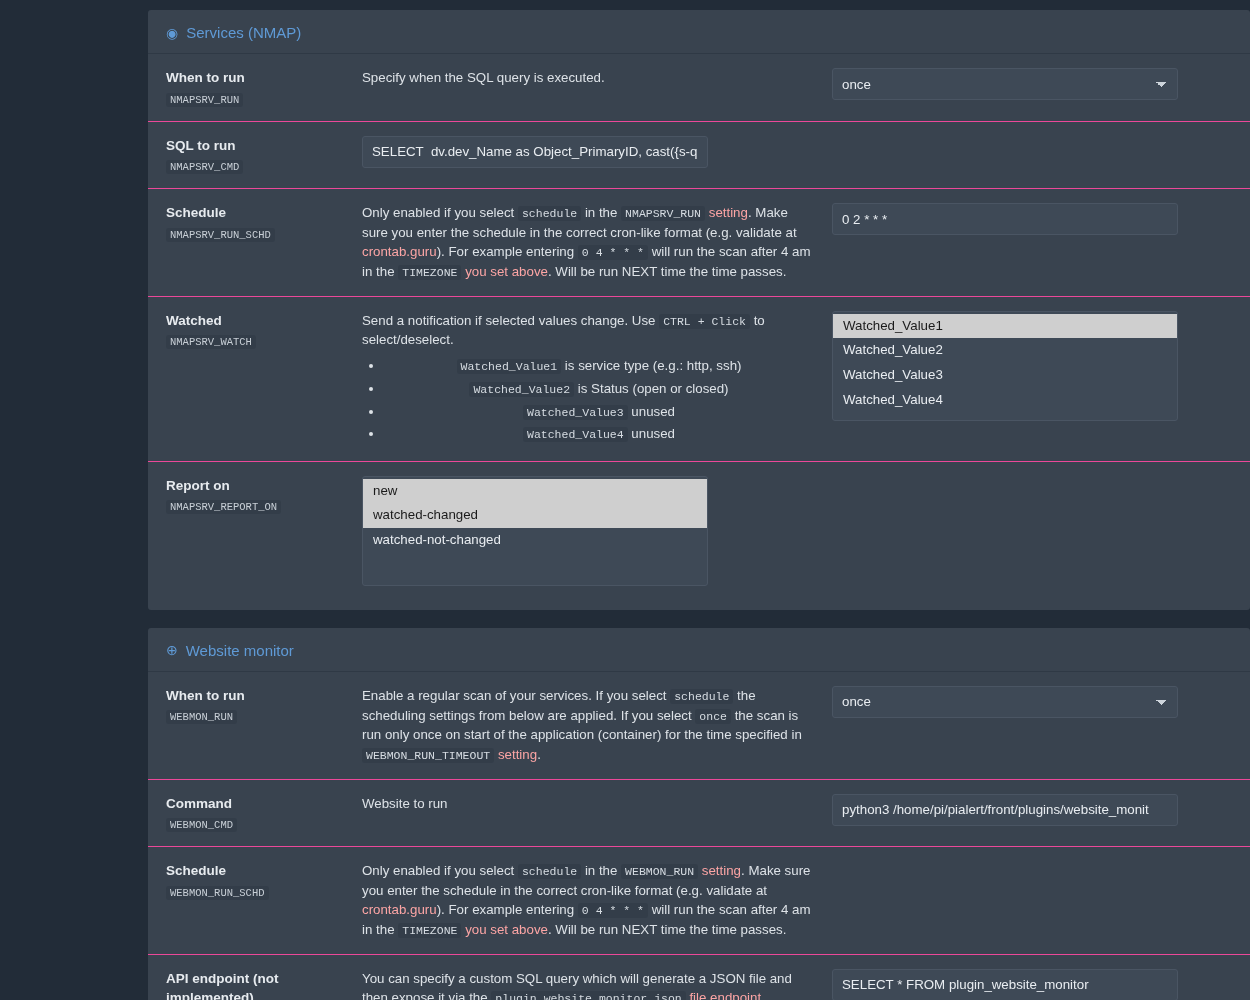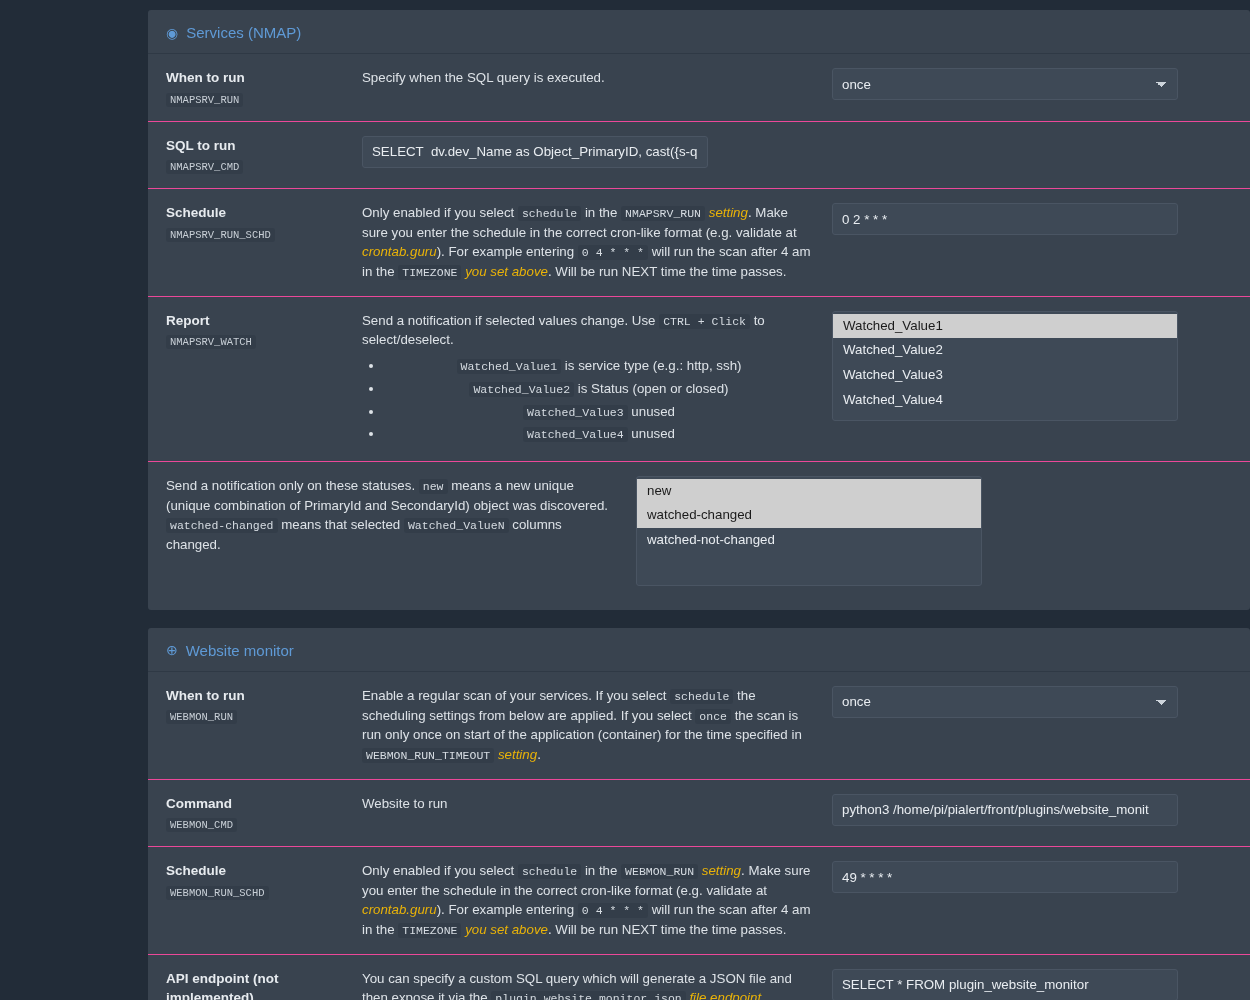--- a/index.html
+++ b/index.html
@@ -89,24 +89,23 @@
   }
   .col-desc code, .col-label code {
     font-family: "Liberation Mono", monospace;
     font-size: 11.5px;
     background: #333d49;
     color: #d6dce2;
     padding: 1px 4px;
     border-radius: 3px;
   }
   .col-desc a, .lnk {
-    color: #eab308;
+    color: #fca5a5;
     text-decoration: none;
     cursor: pointer;
-    font-style: italic;
   }
   .col-desc ul {
     margin: 6px 0 0 0;
     padding-left: 22px;
   }
   .col-desc li { margin-bottom: 3px; text-align: center; }
   .col-ctrl {
     width: 346px;
     flex: 0 0 346px;
   }
@@ -179,40 +178,43 @@
       <div class="row">
         <div class="col-label">
           <div class="lbl">Schedule</div>
           <code class="code-key">NMAPSRV_RUN_SCHD</code>
         </div>
         <div class="col-desc">Only enabled if you select <code>schedule</code> in the <code>NMAPSRV_RUN</code> <a>setting</a>. Make sure you enter the schedule in the correct cron-like format (e.g. validate at <a>crontab.guru</a>). For example entering <code>0 4 * * *</code> will run the scan after 4 am in the <code>TIMEZONE</code> <a>you set above</a>. Will be run NEXT time the time passes.</div>
         <div class="col-ctrl"><input class="ctrl" type="text" value="0 2 * * *" style=""></div>
       </div>
       <div class="row">
         <div class="col-label">
-          <div class="lbl">Report</div>
+          <div class="lbl">Watched</div>
           <code class="code-key">NMAPSRV_WATCH</code>
         </div>
         <div class="col-desc">Send a notification if selected values change. Use <code>CTRL + Click</code> to select/deselect.<ul>
             <li><code>Watched_Value1</code> is service type (e.g.: http, ssh)</li>
             <li><code>Watched_Value2</code> is Status (open or closed)</li>
             <li><code>Watched_Value3</code> unused</li>
             <li><code>Watched_Value4</code> unused</li>
           </ul></div>
         <div class="col-ctrl">
           <div class="listbox">
             <div class="opt selected">Watched_Value1</div>
             <div class="opt">Watched_Value2</div>
             <div class="opt">Watched_Value3</div>
             <div class="opt">Watched_Value4</div>
           </div>
         </div>
       </div>
       <div class="row">
-        <div class="col-desc">Send a notification only on these statuses. <code>new</code> means a new unique (unique combination of PrimaryId and SecondaryId) object was discovered. <code>watched-changed</code> means that selected <code>Watched_ValueN</code> columns changed.</div>
+        <div class="col-label">
+          <div class="lbl">Report on</div>
+          <code class="code-key">NMAPSRV_REPORT_ON</code>
+        </div>
         <div class="col-ctrl">
           <div class="listbox">
             <div class="opt selected">new</div>
             <div class="opt selected">watched-changed</div>
             <div class="opt">watched-not-changed</div>
           </div>
         </div>
       </div>
     </div>
     <div class="panel">
@@ -235,21 +237,20 @@
         </div>
         <div class="col-desc">Website to run</div>
         <div class="col-ctrl"><input class="ctrl" type="text" value="python3 /home/pi/pialert/front/plugins/website_monit" style=""></div>
       </div>
       <div class="row">
         <div class="col-label">
           <div class="lbl">Schedule</div>
           <code class="code-key">WEBMON_RUN_SCHD</code>
         </div>
         <div class="col-desc">Only enabled if you select <code>schedule</code> in the <code>WEBMON_RUN</code> <a>setting</a>. Make sure you enter the schedule in the correct cron-like format (e.g. validate at <a>crontab.guru</a>). For example entering <code>0 4 * * *</code> will run the scan after 4 am in the <code>TIMEZONE</code> <a>you set above</a>. Will be run NEXT time the time passes.</div>
-        <div class="col-ctrl"><input class="ctrl" type="text" value="49 * * * *" style=""></div>
       </div>
       <div class="row">
         <div class="col-label">
           <div class="lbl">API endpoint (not implemented)</div>
         </div>
         <div class="col-desc">You can specify a custom SQL query which will generate a JSON file and then expose it via the <code>plugin_website_monitor.json</code> <a>file endpoint</a>.</div>
         <div class="col-ctrl"><input class="ctrl" type="text" value="SELECT * FROM plugin_website_monitor" style=""></div>
       </div>
     </div>
   </div>

